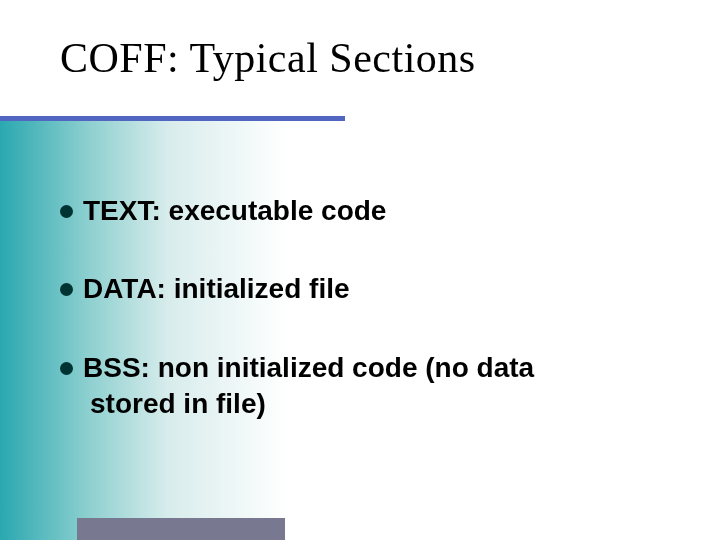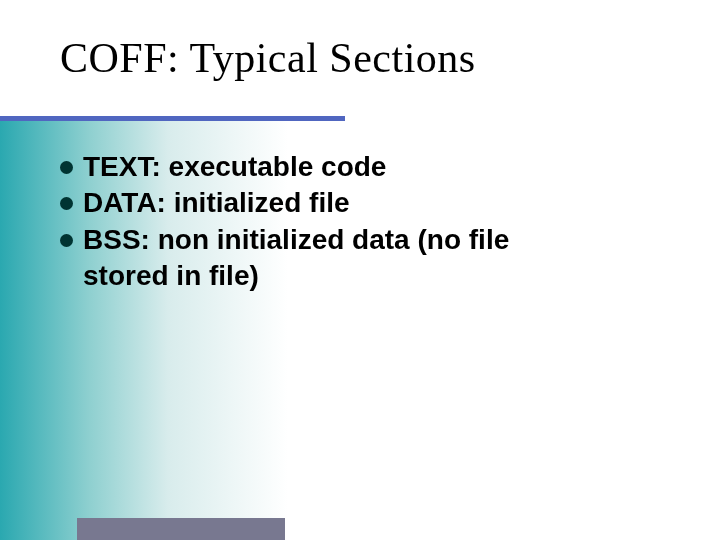--- a/index.html
+++ b/index.html
@@ -44,38 +44,39 @@
   .content {
     position: absolute;
     left: 60px;
     top: 150px;
     width: 600px;
   }
   .bullet-item {
     display: flex;
     align-items: flex-start;
     margin-bottom: 2px;
+    margin-top: 44px;
   }
   .bullet-dot {
     width: 13px;
     height: 13px;
     background: #003432;
     border-radius: 50%;
     flex-shrink: 0;
     margin-top: 11px;
     margin-right: 10px;
   }
   .bullet-text {
     font-size: 28px;
     font-weight: bold;
     color: #000000;
     line-height: 1.23;
   }
   .continuation {
-    margin-left: 23px;
+    margin-left: 30px;
     font-size: 28px;
     font-weight: bold;
     color: #000000;
     line-height: 1.23;
   }
   .footer-bar {
     position: absolute;
     left: 77px;
     bottom: 0;
     width: 208px;
@@ -98,20 +99,20 @@
       <div class="bullet-text">TEXT: executable code</div>
     </div>
 
     <div class="bullet-item">
       <div class="bullet-dot"></div>
       <div class="bullet-text">DATA: initialized file</div>
     </div>
 
     <div class="bullet-item">
       <div class="bullet-dot"></div>
-      <div class="bullet-text">BSS: non initialized data (no file</div>
+      <div class="bullet-text">BSS: non initialized code (no data</div>
     </div>
     <div class="continuation">stored in file)</div>
 
   </div>
 
   <div class="footer-bar"></div>
 </div>
 
 </body></html>

